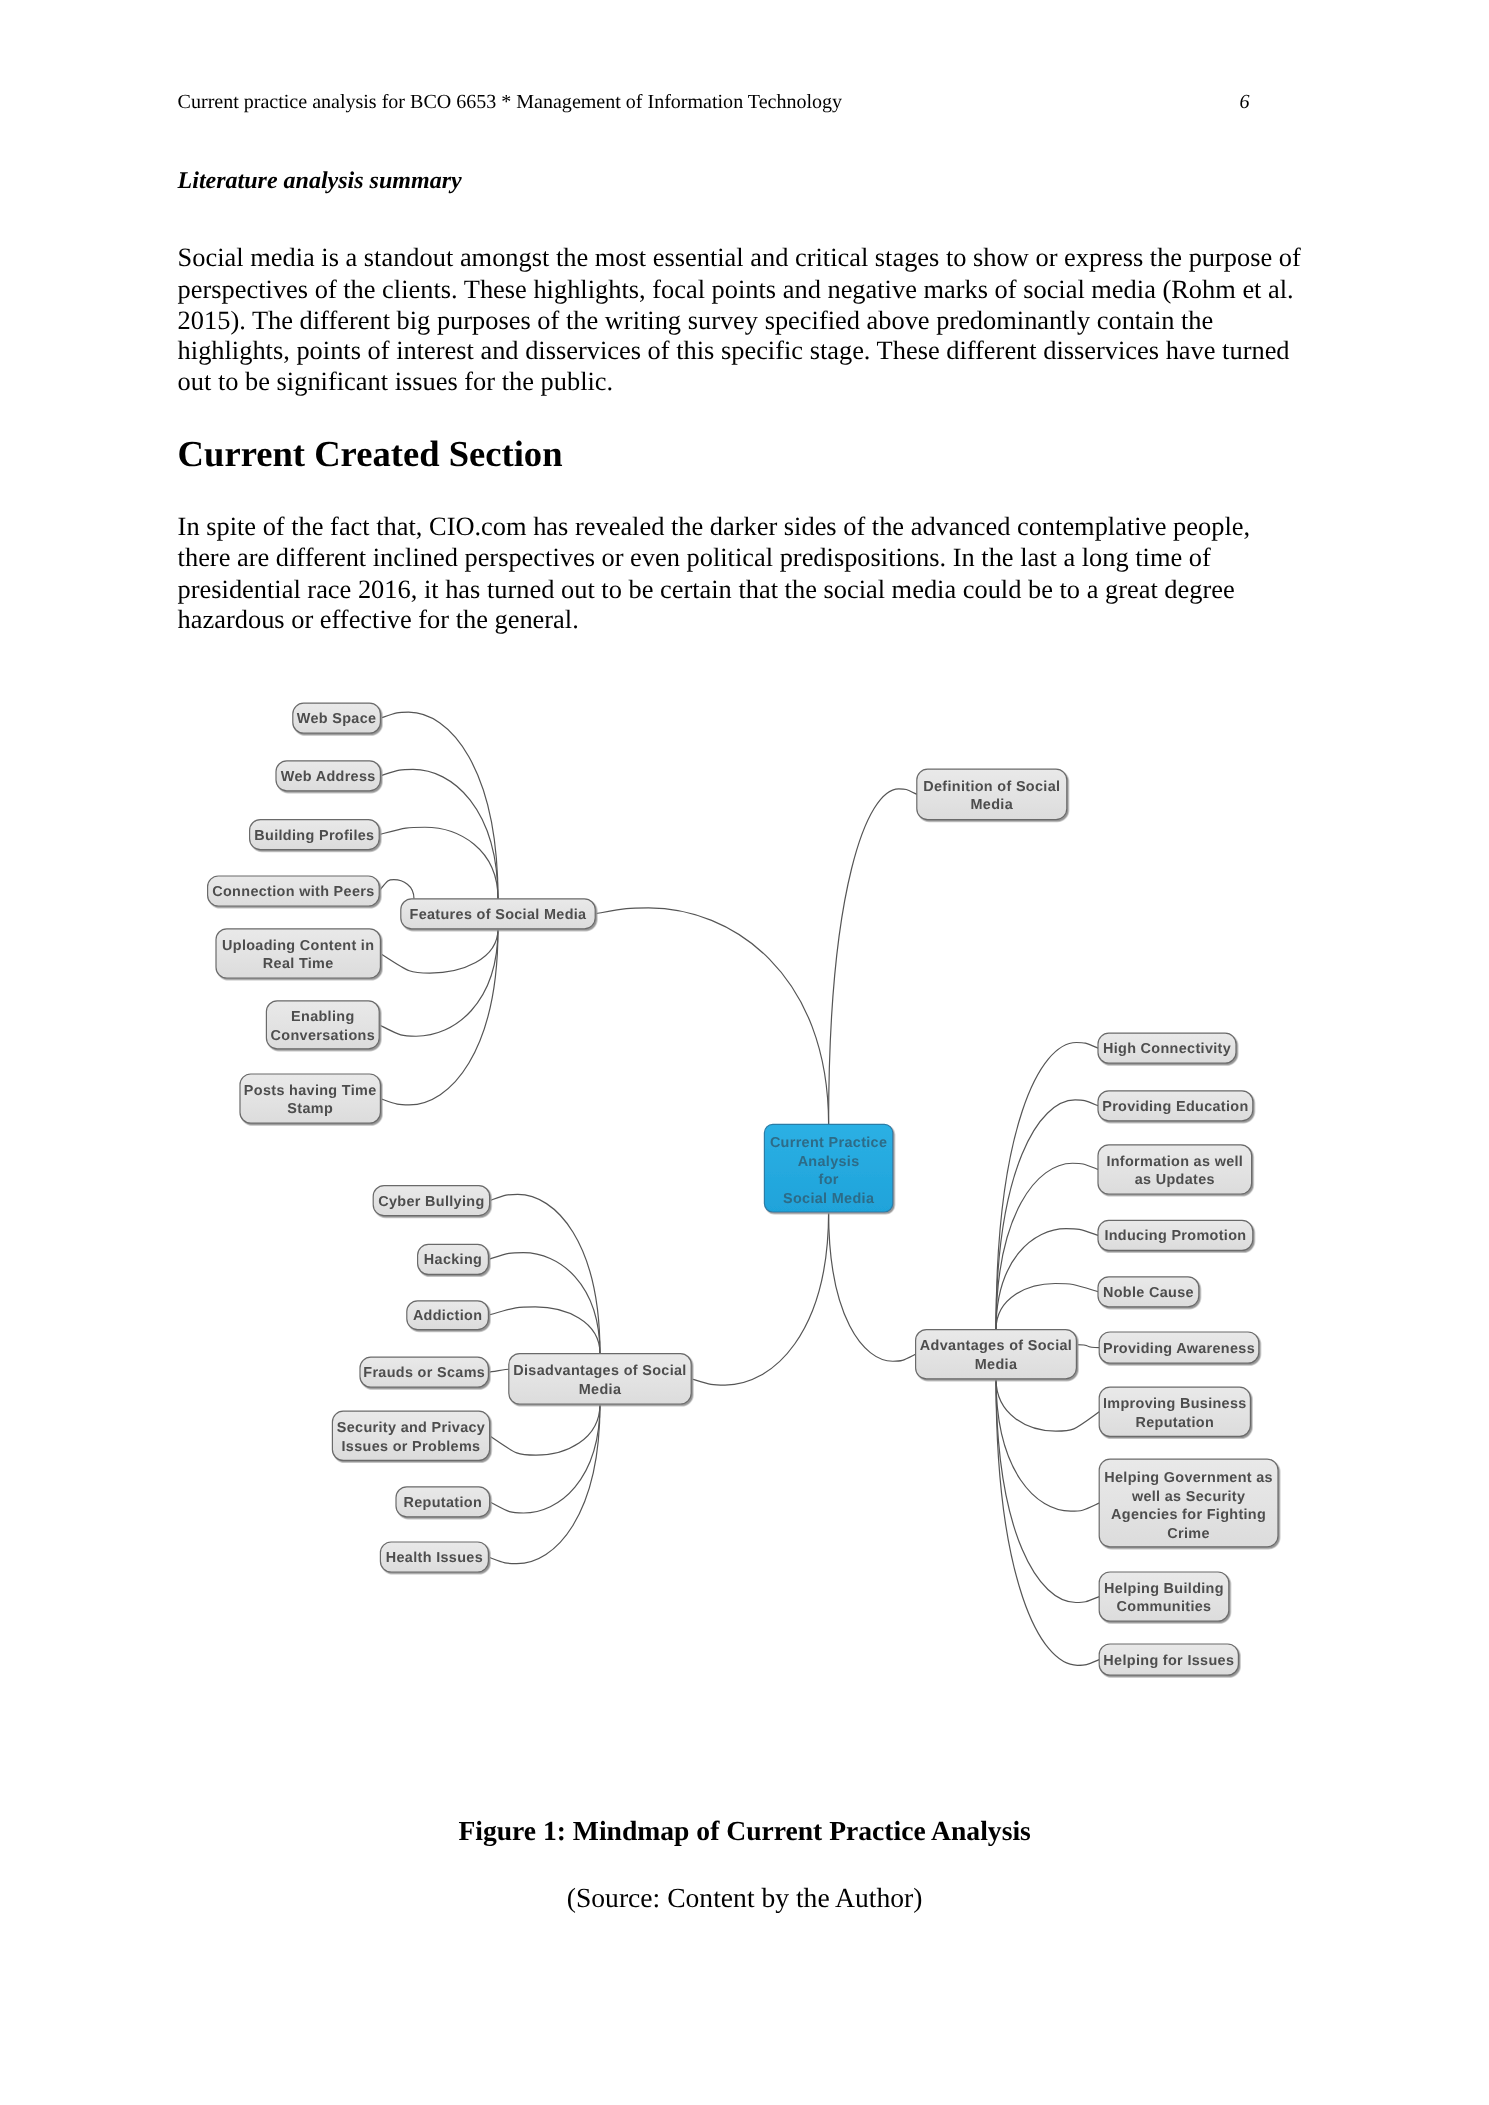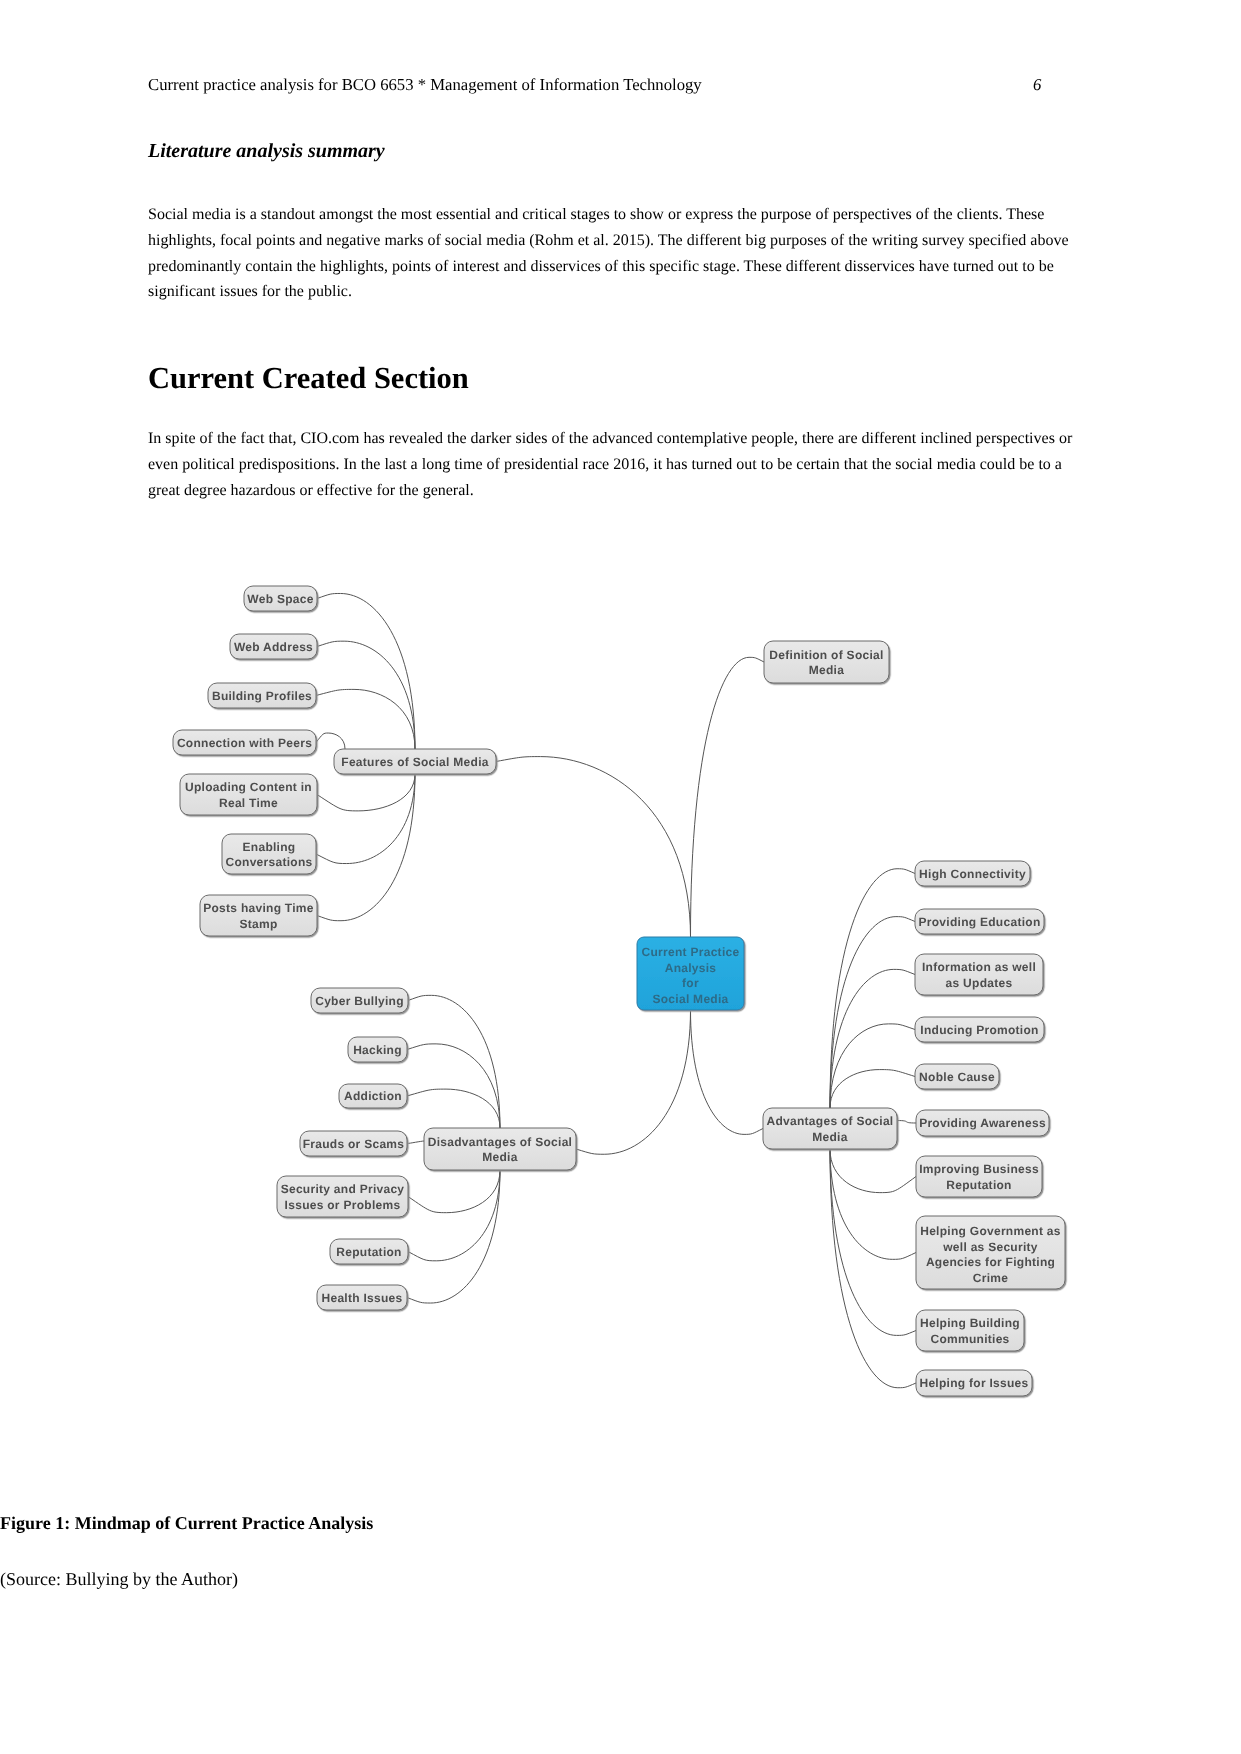--- a/index.html
+++ b/index.html
@@ -1,23 +1,23 @@
 <!DOCTYPE html>
 <html><head>
 <meta charset="utf-8">
 <style>
   html,body{margin:0;padding:0;background:#ffffff;}
   body{width:1241px;height:1754px;position:relative;font-family:"Liberation Serif",serif;color:#000;-webkit-font-smoothing:antialiased;text-rendering:geometricPrecision;}
   .page{position:absolute;left:0;top:0;width:1241px;height:1754px;overflow:hidden;}
   .hdr{position:absolute;left:148px;top:75px;font-size:16.7px;white-space:nowrap;}
   .pgnum{position:absolute;left:1033px;top:75px;font-style:italic;font-size:16.7px;}
   .h2{position:absolute;left:148px;top:140px;font-weight:bold;font-style:italic;font-size:20px;}
-  .para{position:absolute;left:148px;width:938px;font-size:16px;line-height:25.8px;text-align:left;}
+  .para{position:absolute;left:148px;width:938px;font-size:22px;line-height:25.8px;text-align:left;}
   .h1{position:absolute;left:148px;font-weight:bold;font-size:30.5px;}
-  .cap{position:absolute;left:0;width:1241px;text-align:left;font-size:18px;}
+  .cap{position:absolute;left:0;width:1241px;text-align:center;font-size:23px;}
   .capb{font-weight:bold;}
   #mm{position:absolute;left:0;top:0;}
   .nd text{-webkit-font-smoothing:antialiased;font-family:"Liberation Sans",sans-serif;font-weight:bold;font-size:12px;letter-spacing:0.28px;fill:#4d4d4d;}
 </style>
 </head>
 <body>
 
 <div class="page">
   <div class="hdr">Current practice analysis for BCO 6653 * Management of Information Technology</div>
   <div class="pgnum">6</div>
@@ -201,14 +201,14 @@
           <text x="369" y="1255.6" text-anchor="middle">Reputation</text>
         </g>
         <g class="nd">
           <rect x="317" y="1285" width="90" height="25" rx="9" ry="9" fill="url(#gNode)" stroke="#6b6b6b" stroke-width="1" filter="url(#shNode)"></rect>
           <text x="362" y="1301.6" text-anchor="middle">Health Issues</text>
         </g>
       </g>
   </svg>
 
   <div class="cap capb" style="top:1513px">Figure 1: Mindmap of Current Practice Analysis</div>
-  <div class="cap" style="top:1569px">(Source: Bullying by the Author)</div>
+  <div class="cap" style="top:1569px">(Source: Content by the Author)</div>
 </div>
 
 </body></html>

